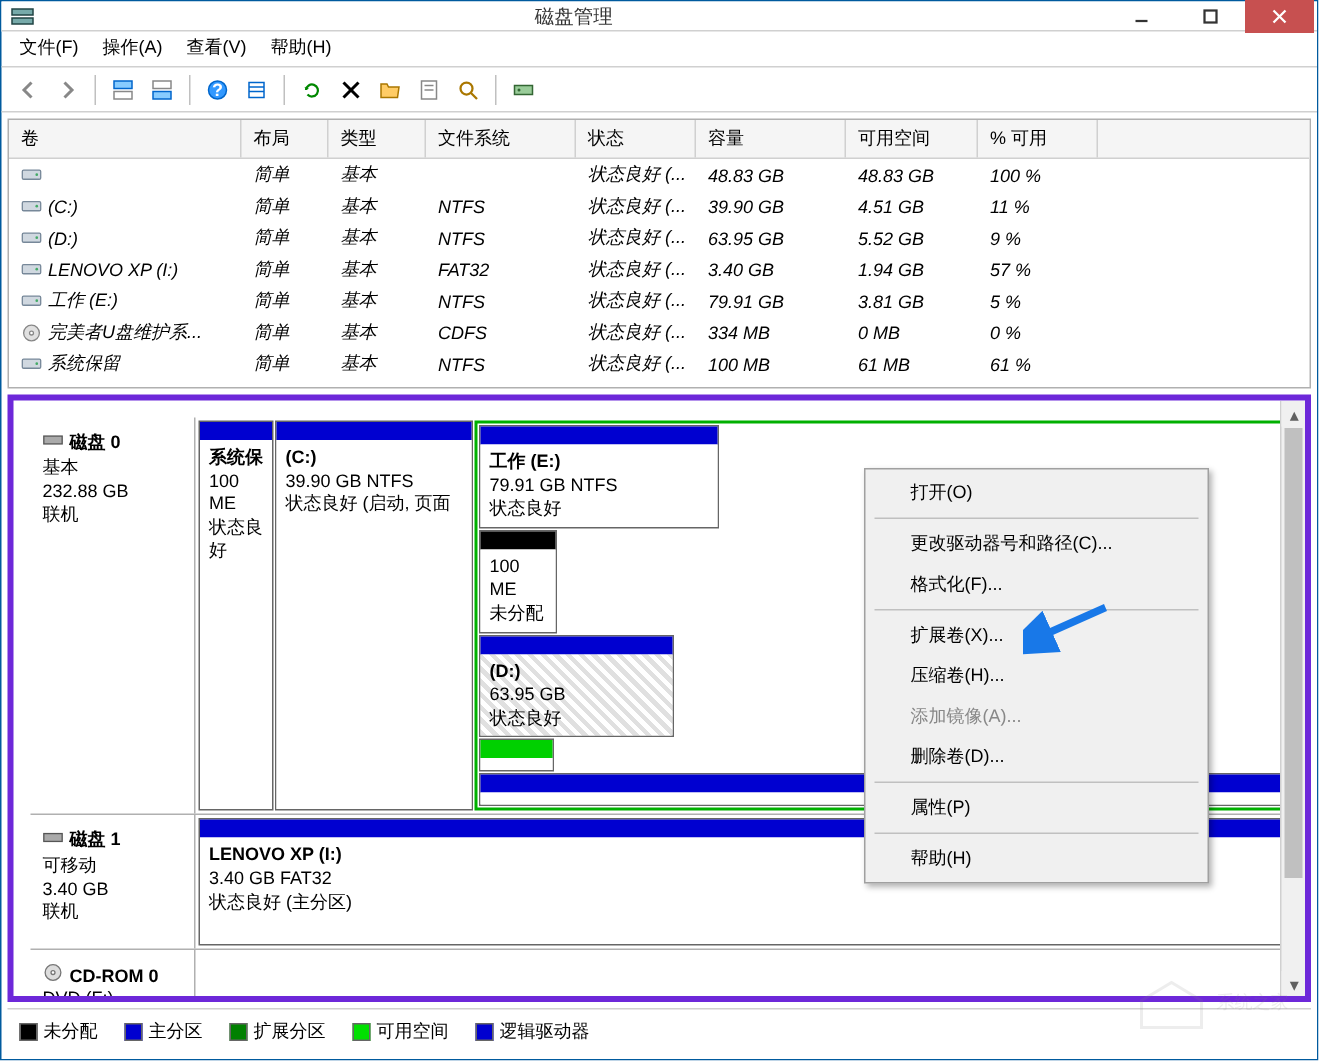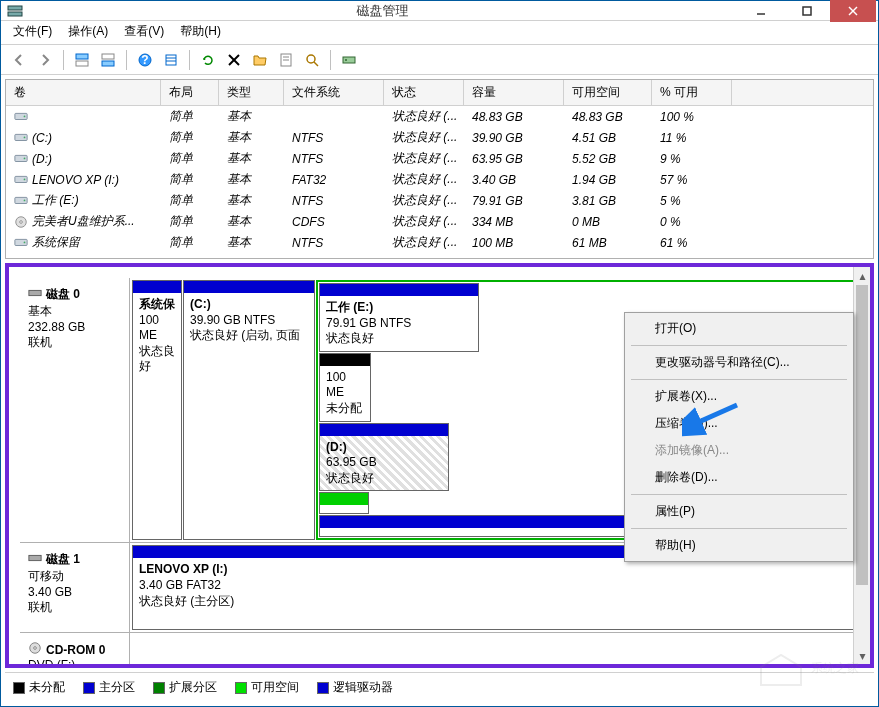--- a/index.html
+++ b/index.html
@@ -413,24 +413,25 @@
           <span>可用空间</span>
         </div>
       <div class="legend-item">
           <span class="legend-box" style="background:#0000d0"></span>
           <span>逻辑驱动器</span>
         </div>
     </div>
   </div>
 </div>
 
-<div class="context-menu" style="left:624px; top:312px">
+<div class="context-menu" style="left:576px; top:312px">
   <div class="ctx-item">打开(O)</div>
   <div class="ctx-sep"></div>
   <div class="ctx-item">更改驱动器号和路径(C)...</div>
+  <div class="ctx-item">格式化(F)...</div>
   <div class="ctx-sep"></div>
   <div class="ctx-item">扩展卷(X)...</div>
   <div class="ctx-item">压缩卷(H)...</div>
   <div class="ctx-item disabled">添加镜像(A)...</div>
   <div class="ctx-item">删除卷(D)...</div>
   <div class="ctx-sep"></div>
   <div class="ctx-item">属性(P)</div>
   <div class="ctx-sep"></div>
   <div class="ctx-item">帮助(H)</div>
 </div>

